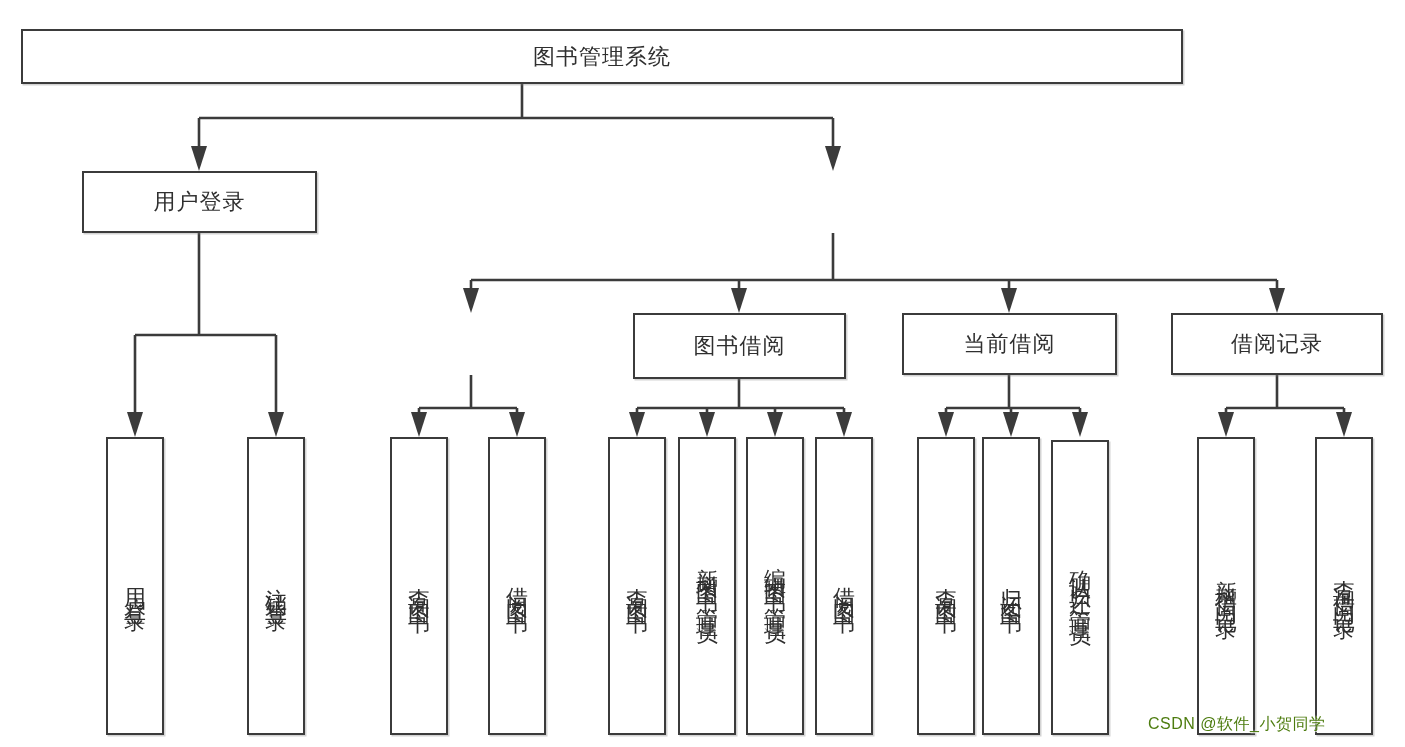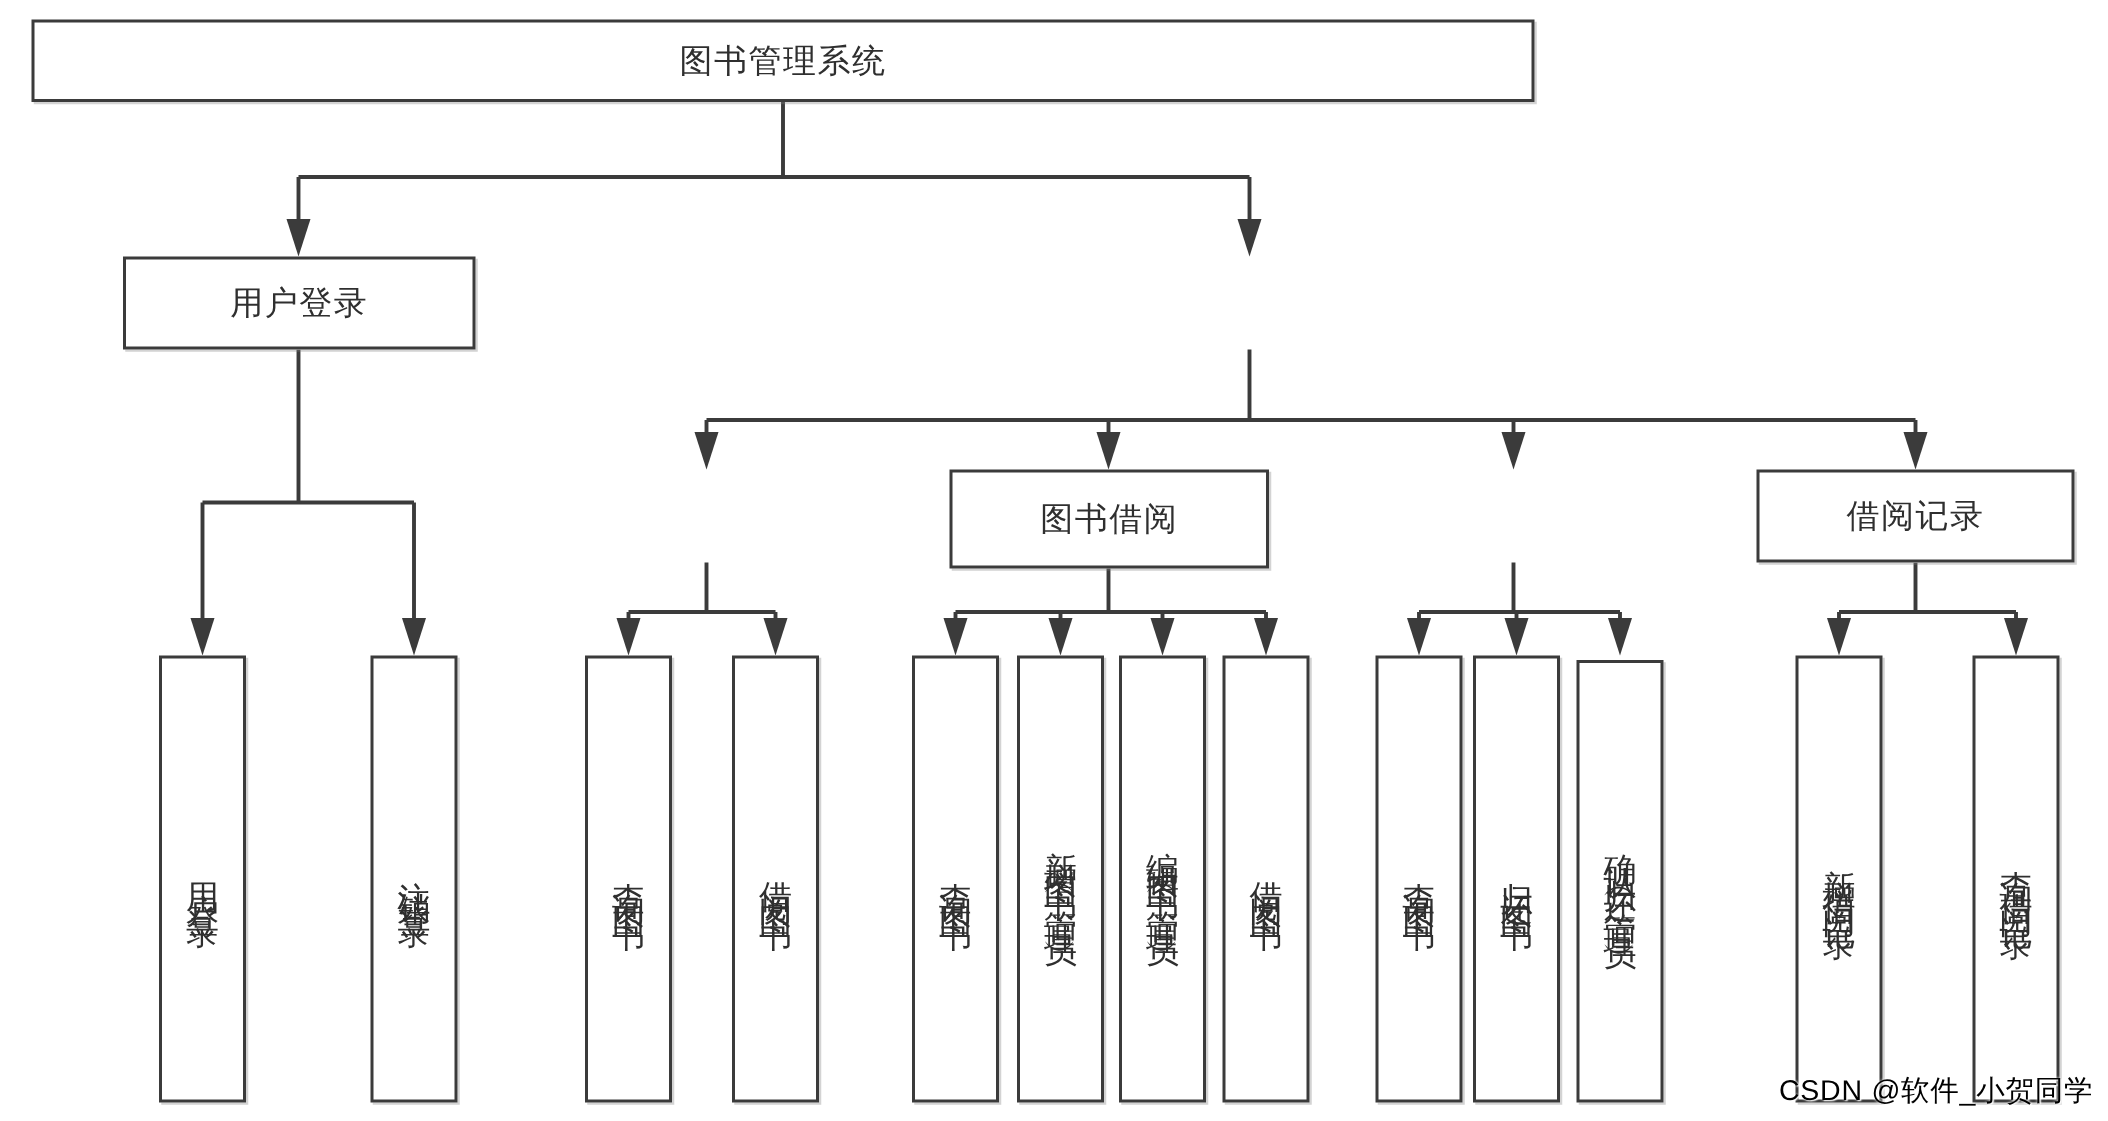--- a/index.html
+++ b/index.html
@@ -13,22 +13,22 @@
     display:flex;align-items:center;justify-content:center;
     color:#2f2f2f;font-size:22px;letter-spacing:1px;
     box-shadow:1.5px 1.5px 0 rgba(130,130,130,0.35);
   }
   .node .lbl{white-space:nowrap;}
   .node.v .lbl{
     writing-mode:vertical-rl;text-orientation:mixed;
     letter-spacing:8px;white-space:normal;line-height:1;
   }
   .watermark{
-    position:absolute;left:1186px;top:714px;z-index:5;
-    font-size:19px;color:#000000;letter-spacing:0.5px;white-space:nowrap;
+    position:absolute;left:1148px;top:714px;z-index:5;
+    font-size:16px;color:#4d7c0f;letter-spacing:0.5px;white-space:nowrap;
     text-shadow:0 0 2px #ffffff,1px 1px 1px #ffffff;
   }
 </style>
 </head>
 <body>
 
 <div class="canvas">
 
   <svg class="wires" width="1405" height="747" viewBox="0 0 1405 747" fill="none" stroke="#3b3b3b" stroke-width="2.6">
 
@@ -92,30 +92,33 @@
 
     <g>
       <path d="M1277 375 V408 M1226 408 H1344"></path>
       <path d="M1226 408 V414"></path>
       <polygon points="1218,412 1234,412 1226,437" fill="#3b3b3b" stroke="none"></polygon>
       <path d="M1344 408 V414"></path>
       <polygon points="1336,412 1352,412 1344,437" fill="#3b3b3b" stroke="none"></polygon>
     </g>
   </svg>
 
-  <div class="node" style="left:21px;top:13px;width:1002px;height:55px">
+  <div class="node" style="left:21px;top:29px;width:1162px;height:55px">
     <span class="lbl">图书管理系统</span>
   </div>
 
   <div class="node" style="left:82px;top:171px;width:235px;height:62px">
     <span class="lbl">用户登录</span>
   </div>
 
   <div class="node" style="left:633px;top:313px;width:213px;height:66px">
     <span class="lbl">图书借阅</span>
+  </div>
+  <div class="node" style="left:902px;top:313px;width:215px;height:62px">
+    <span class="lbl">当前借阅</span>
   </div>
   <div class="node" style="left:1171px;top:313px;width:212px;height:62px">
     <span class="lbl">借阅记录</span>
   </div>
 
   <div class="node v" style="left:106px;top:437px;width:58px;height:298px">
     <span class="lbl">用户登录</span>
   </div>
   <div class="node v" style="left:247px;top:437px;width:58px;height:298px">
     <span class="lbl">注销登录</span>

